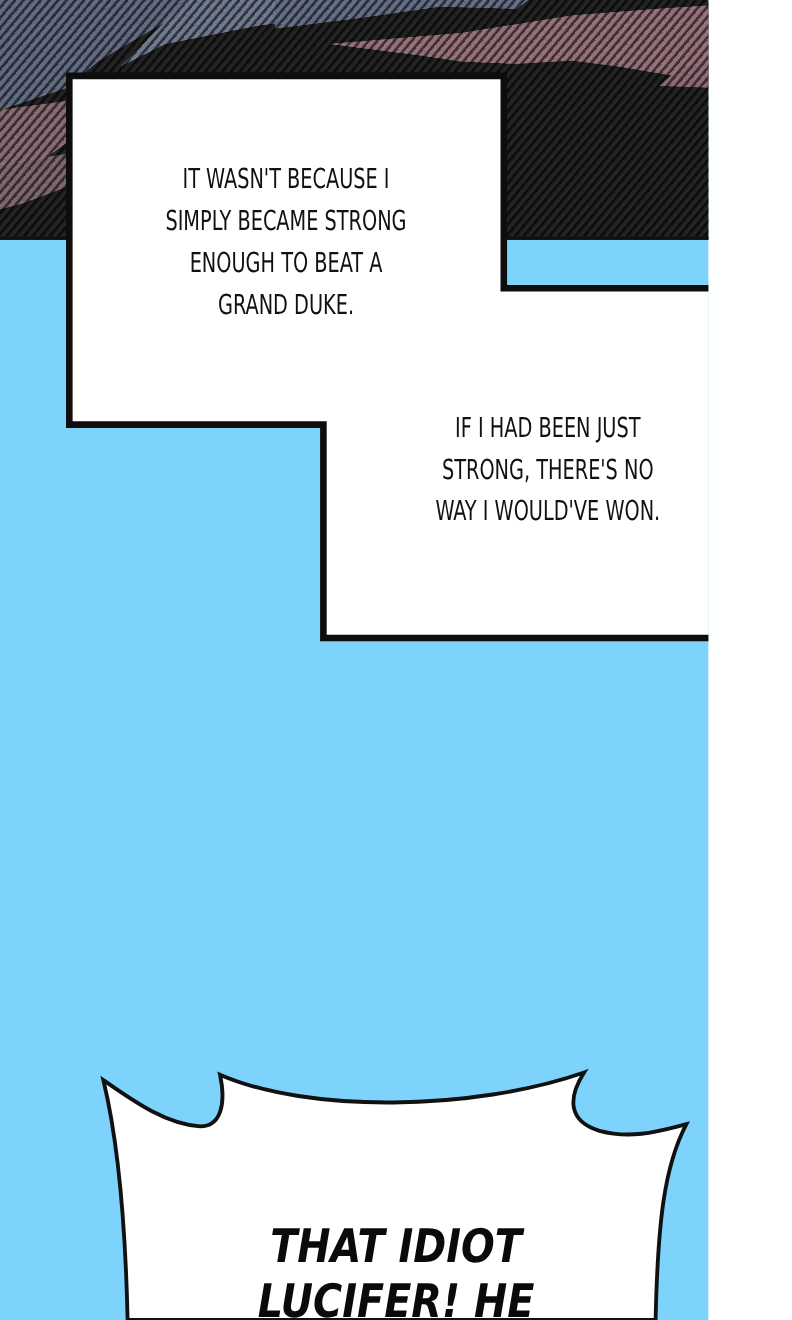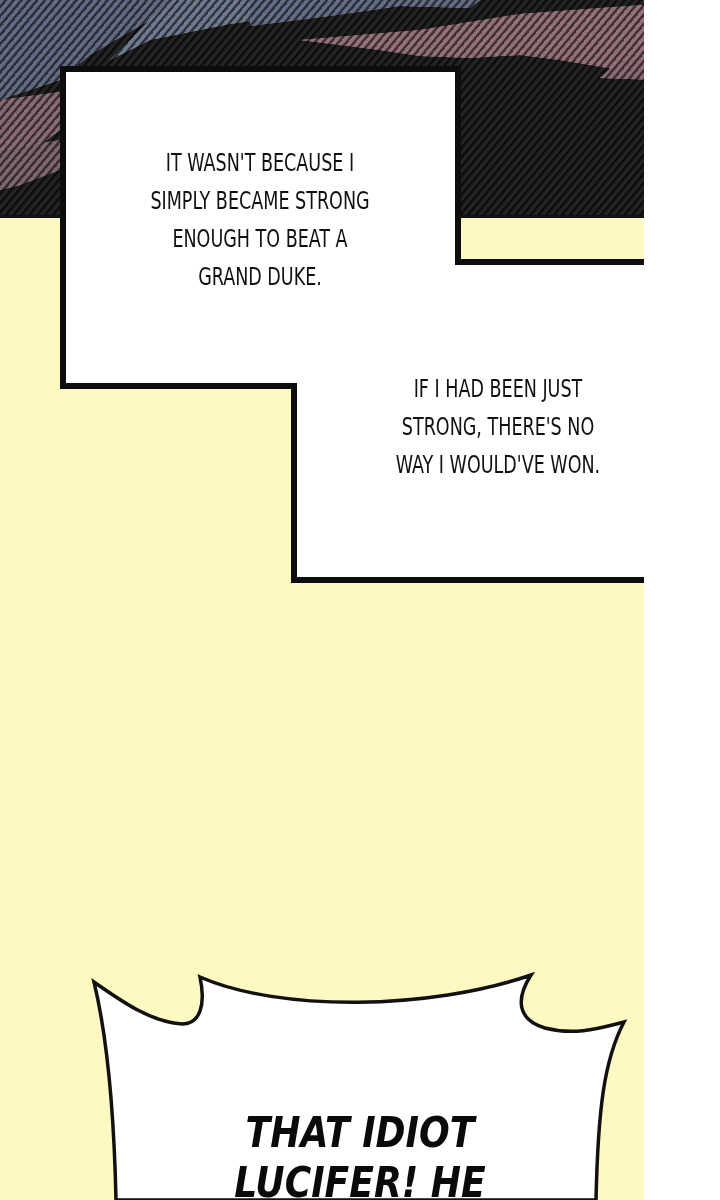--- a/index.html
+++ b/index.html
@@ -1,17 +1,17 @@
 <!DOCTYPE html>
 <html><head>
   <meta charset="utf-8">
   <style>
     * { margin: 0; padding: 0; box-sizing: border-box; }
     html, body { width: 720px; height: 1200px; background: #ffffff; overflow: hidden; }
-    .page { position: relative; width: 644px; height: 1200px; background: #fef9c3; overflow: hidden; }
+    .page { position: relative; width: 644px; height: 1200px; background: #7dd3fc; overflow: hidden; }
 
     
     .art-panel {
       position: absolute; left: 0; top: 0; width: 720px; height: 218px;
       background: #1c1c1c; overflow: hidden;
       border-bottom: 3px solid #111;
     }
     .art-panel svg { position: absolute; left: 0; top: 0; }
     .hatch {
       position: absolute; left: 0; top: 0; width: 100%; height: 100%;

